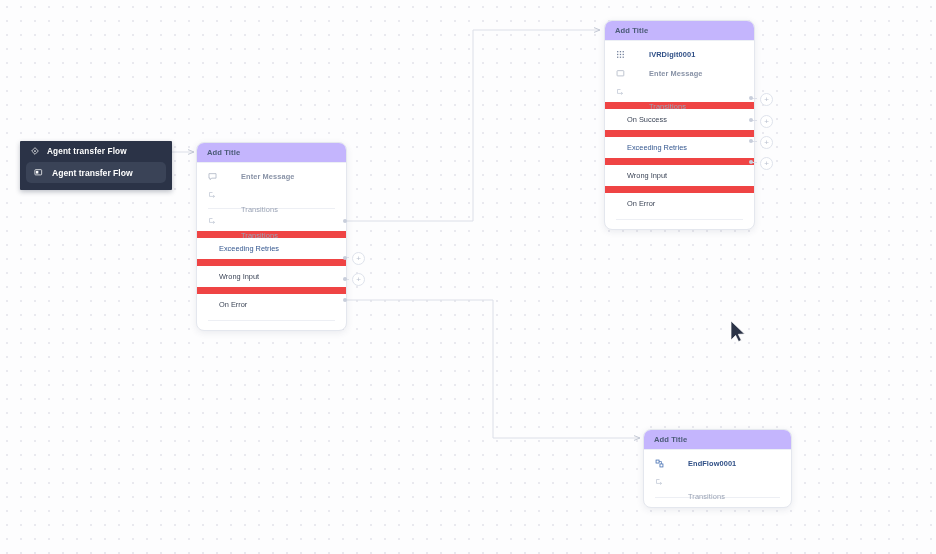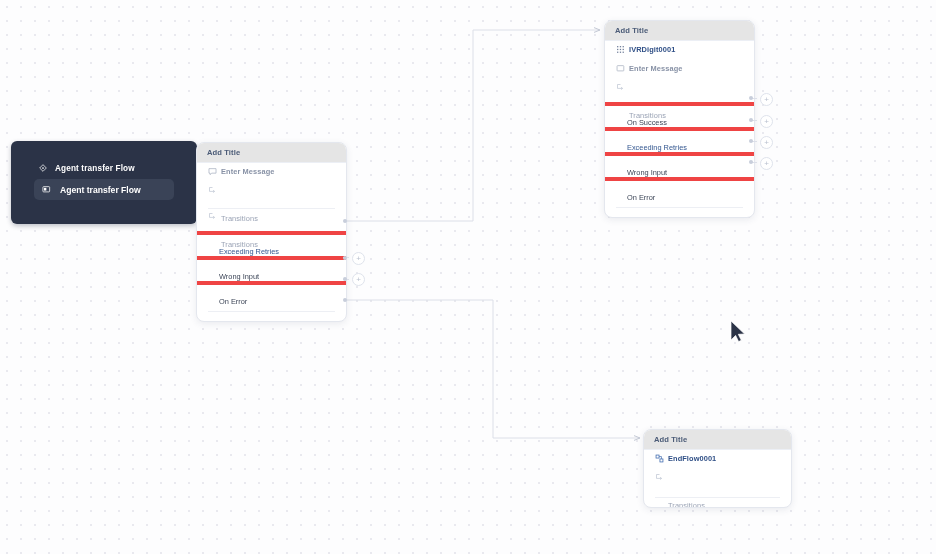--- a/index.html
+++ b/index.html
@@ -15,25 +15,25 @@
     background-color:#fdfdfe;
     background-image:radial-gradient(circle, #e9e9ef 0.9px, transparent 1px);
     background-size:14px 14px;
     background-position:0 0;
   }
   #edges{position:absolute;inset:0;width:936px;height:554px;pointer-events:none;}
 
   
   .start-node{
     position:absolute;
-    left:11px;top:141px;width:152px;
+    left:20px;top:141px;width:152px;
     background:#2b3347;
-    border-radius:6px;
+    border-radius:1px;
     box-shadow:0 2px 5px rgba(30,38,60,.28);
-    padding:17px;
+    padding:0;
     overflow:hidden;
   }
   .start-head{
     display:flex;align-items:center;gap:8px;
     height:20px;padding:0 11px;
     color:#ffffff;font-size:8.2px;font-weight:700;letter-spacing:.15px;
   }
   .start-body{
     margin:1px 6px 7px 6px;
     background:#3a4357;
@@ -48,49 +48,49 @@
   
   .node{
     position:absolute;
     background:#ffffff;
     border:1px solid #e4e7ee;
     border-radius:8px;
     box-shadow:0 2px 7px rgba(45,55,85,.09);
     overflow:hidden;
   }
   .node-head{
-    background:#e5e5e5;
+    background:#c4b5fd;
     border-bottom:1px solid #eceff5;
     height:19px;
     display:flex;align-items:center;
     padding:0 10px;
   }
   .node-title{
     font-size:7.6px;color:#4b5b77;font-weight:700;letter-spacing:.1px;
   }
   .node-body{padding:4px 0 6px 0;}
   .row{
-    display:flex;align-items:flex-start;gap:4px;
+    display:flex;align-items:center;gap:24px;
     padding:0 11px;
     height:19px;
   }
   .row .ico{width:9px;height:9px;flex:0 0 9px;display:flex;align-items:center;justify-content:center;}
   .row .txt{font-size:7.4px;letter-spacing:.1px;white-space:nowrap;}
   .t-name{color:#2f4f86;font-weight:700;}
   .t-muted{color:#8892a6;font-weight:700;}
   .t-section{color:#9aa3b5;font-weight:400;font-size:7px;margin-top:28px;}
   .t-link{color:#33568f;font-weight:400;}
   .t-dark{color:#3c4557;font-weight:400;}
   .row-indent{padding-left:23px;}
   .sep{height:1px;background:#edeff4;margin:3px 11px;}
   .trans-row{
-    display:flex;align-items:flex-end;
+    display:flex;align-items:center;
     height:21px;
     padding:0 11px;
-    border-top:4px solid #ef4444;
+    border-top:7px solid #ef4444;
   }
   .trans-row:first-of-type{border-top:none;}
   .trans-row .txt{font-size:7.4px;}
 
   
   .port{
     position:absolute;width:4px;height:4px;border-radius:50%;
     background:#c8cedb;
   }
   .plus{

